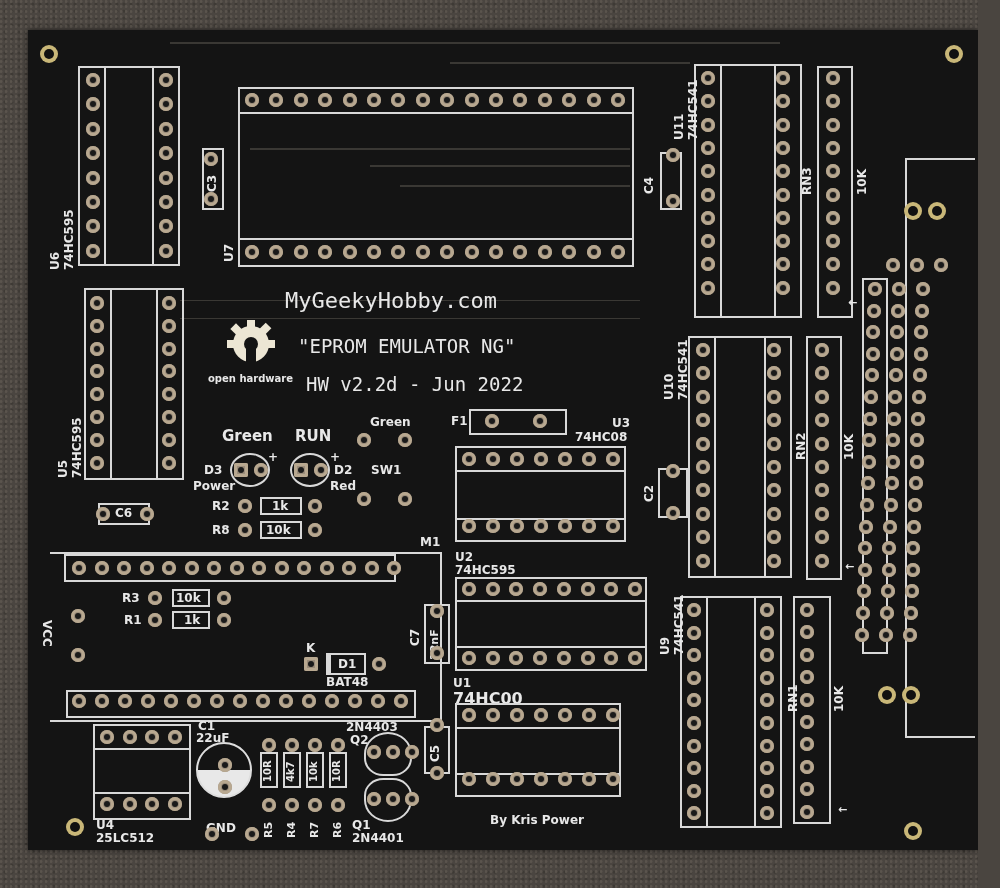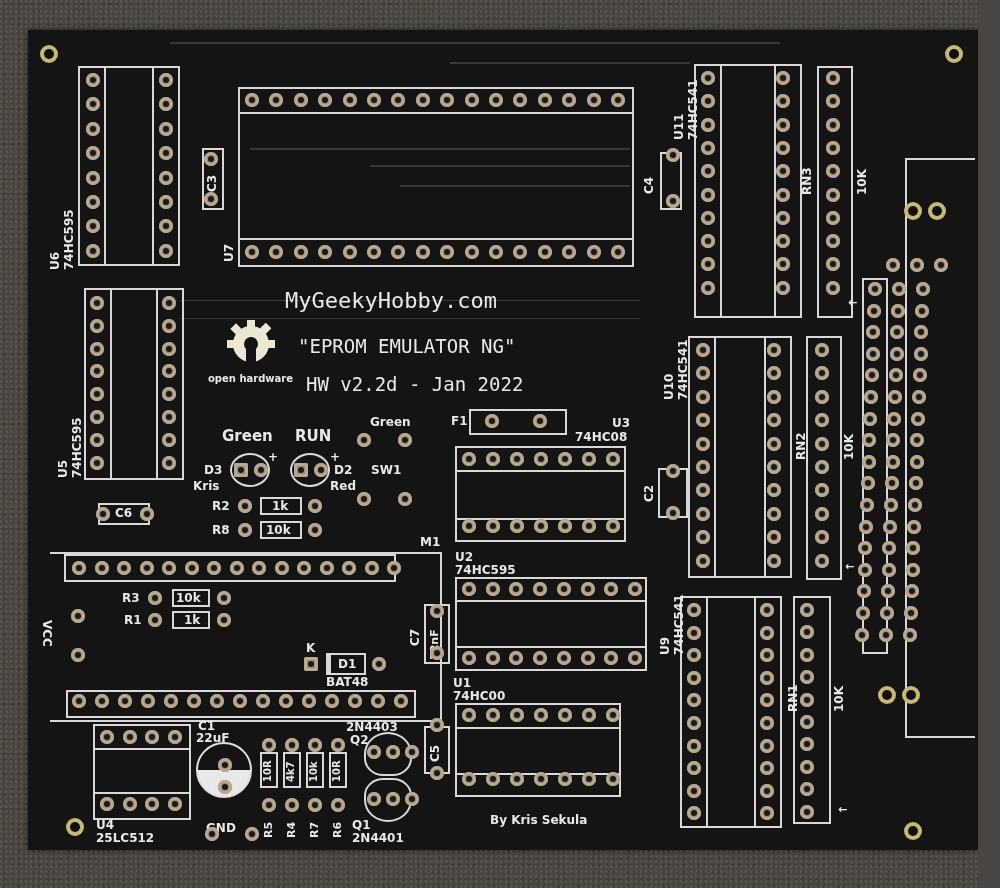--- a/index.html
+++ b/index.html
@@ -85,30 +85,30 @@
     <rect x="43" y="22" width="10" height="8"></rect>
     <rect x="10" y="7" width="9" height="8" transform="rotate(45 14 11)"></rect>
     <rect x="39" y="7" width="9" height="8" transform="rotate(-45 43 11)"></rect>
   </g>
   <circle cx="29" cy="26" r="7" fill="#141414"></circle>
   <rect x="24" y="28" width="10" height="22" fill="#141414"></rect>
 </svg>
 <div class="txt" style="left:208px;top:373px;font-size:10px">open hardware</div>
 <div class="txt" style="left:285px;top:288px;font-size:22px;font-weight:normal;font-family:'DejaVu Sans Mono',monospace">MyGeekyHobby.com</div>
 <div class="txt" style="left:298px;top:335px;font-size:19px;font-weight:normal;font-family:'DejaVu Sans Mono',monospace">"EPROM EMULATOR NG"</div>
-<div class="txt" style="left:306px;top:373px;font-size:19px;font-weight:normal;font-family:'DejaVu Sans Mono',monospace">HW v2.2d - Jan 2022</div>
+<div class="txt" style="left:306px;top:373px;font-size:19px;font-weight:normal;font-family:'DejaVu Sans Mono',monospace">HW v2.2d - Jun 2022</div>
 
 <div class="txt" style="left:222px;top:427px;font-size:15px">Green</div>
 <div class="txt" style="left:295px;top:427px;font-size:15px">RUN</div>
 <div class="silk" style="left:230px;top:453px;width:40px;height:34px;border-radius:50%"></div>
 <div class="pad sq" style="left:234px;top:463px"></div>
 <div class="pad" style="left:254px;top:463px"></div>
 <div class="txt" style="left:268px;top:450px;font-size:12px">+</div>
 <div class="txt" style="left:204px;top:463px;font-size:12px">D3</div>
-<div class="txt" style="left:193px;top:479px;font-size:12px">Kris</div>
+<div class="txt" style="left:193px;top:479px;font-size:12px">Power</div>
 <div class="silk" style="left:290px;top:453px;width:40px;height:34px;border-radius:50%"></div>
 <div class="pad sq" style="left:294px;top:463px"></div>
 <div class="pad" style="left:314px;top:463px"></div>
 <div class="txt" style="left:330px;top:450px;font-size:12px">+</div>
 <div class="txt" style="left:334px;top:463px;font-size:12px">D2</div>
 <div class="txt" style="left:330px;top:479px;font-size:12px">Red</div>
 
 <div class="txt" style="left:212px;top:499px;font-size:12px">R2</div>
 <div class="pad" style="left:238px;top:499px"></div>
 <div class="silk" style="left:260px;top:497px;width:42px;height:18px"></div>
@@ -178,24 +178,24 @@
 <div class="silk" style="left:424px;top:604px;width:26px;height:60px"></div>
 <div class="txt vt" style="left:408px;top:646px;font-size:12px">C7</div>
 <div class="txt vt" style="left:428px;top:660px;font-size:11px">22nF</div>
 
 <div class="txt" style="left:455px;top:550px;font-size:12px">U2</div>
 <div class="txt" style="left:455px;top:563px;font-size:12px">74HC595</div>
 <div class="silk" style="left:455px;top:577px;width:192px;height:94px"></div>
 <div class="silk" style="left:455px;top:600px;width:192px;height:48px"></div>
 
 <div class="txt" style="left:453px;top:676px;font-size:12px">U1</div>
-<div class="txt" style="left:453px;top:689px;font-size:12px">74HC00</div>
+<div class="txt" style="left:453px;top:689px;font-size:16px">74HC00</div>
 <div class="silk" style="left:455px;top:703px;width:166px;height:94px"></div>
 <div class="silk" style="left:455px;top:727px;width:166px;height:48px"></div>
-<div class="txt" style="left:490px;top:813px;font-size:12px">By Kris Sekula</div>
+<div class="txt" style="left:490px;top:813px;font-size:12px">By Kris Power</div>
 
 <div class="silk" style="left:424px;top:726px;width:26px;height:48px"></div>
 <div class="txt vt" style="left:428px;top:762px;font-size:12px">C5</div>
 
 <div class="silk" style="left:680px;top:596px;width:102px;height:232px"></div>
 <div class="silk" style="left:706px;top:596px;width:50px;height:232px"></div>
 <div class="txt vt" style="left:658px;top:655px;font-size:12px">U9</div>
 <div class="txt vt" style="left:672px;top:655px;font-size:12px">74HC541</div>
 
 <div class="silk" style="left:793px;top:596px;width:38px;height:228px"></div>

